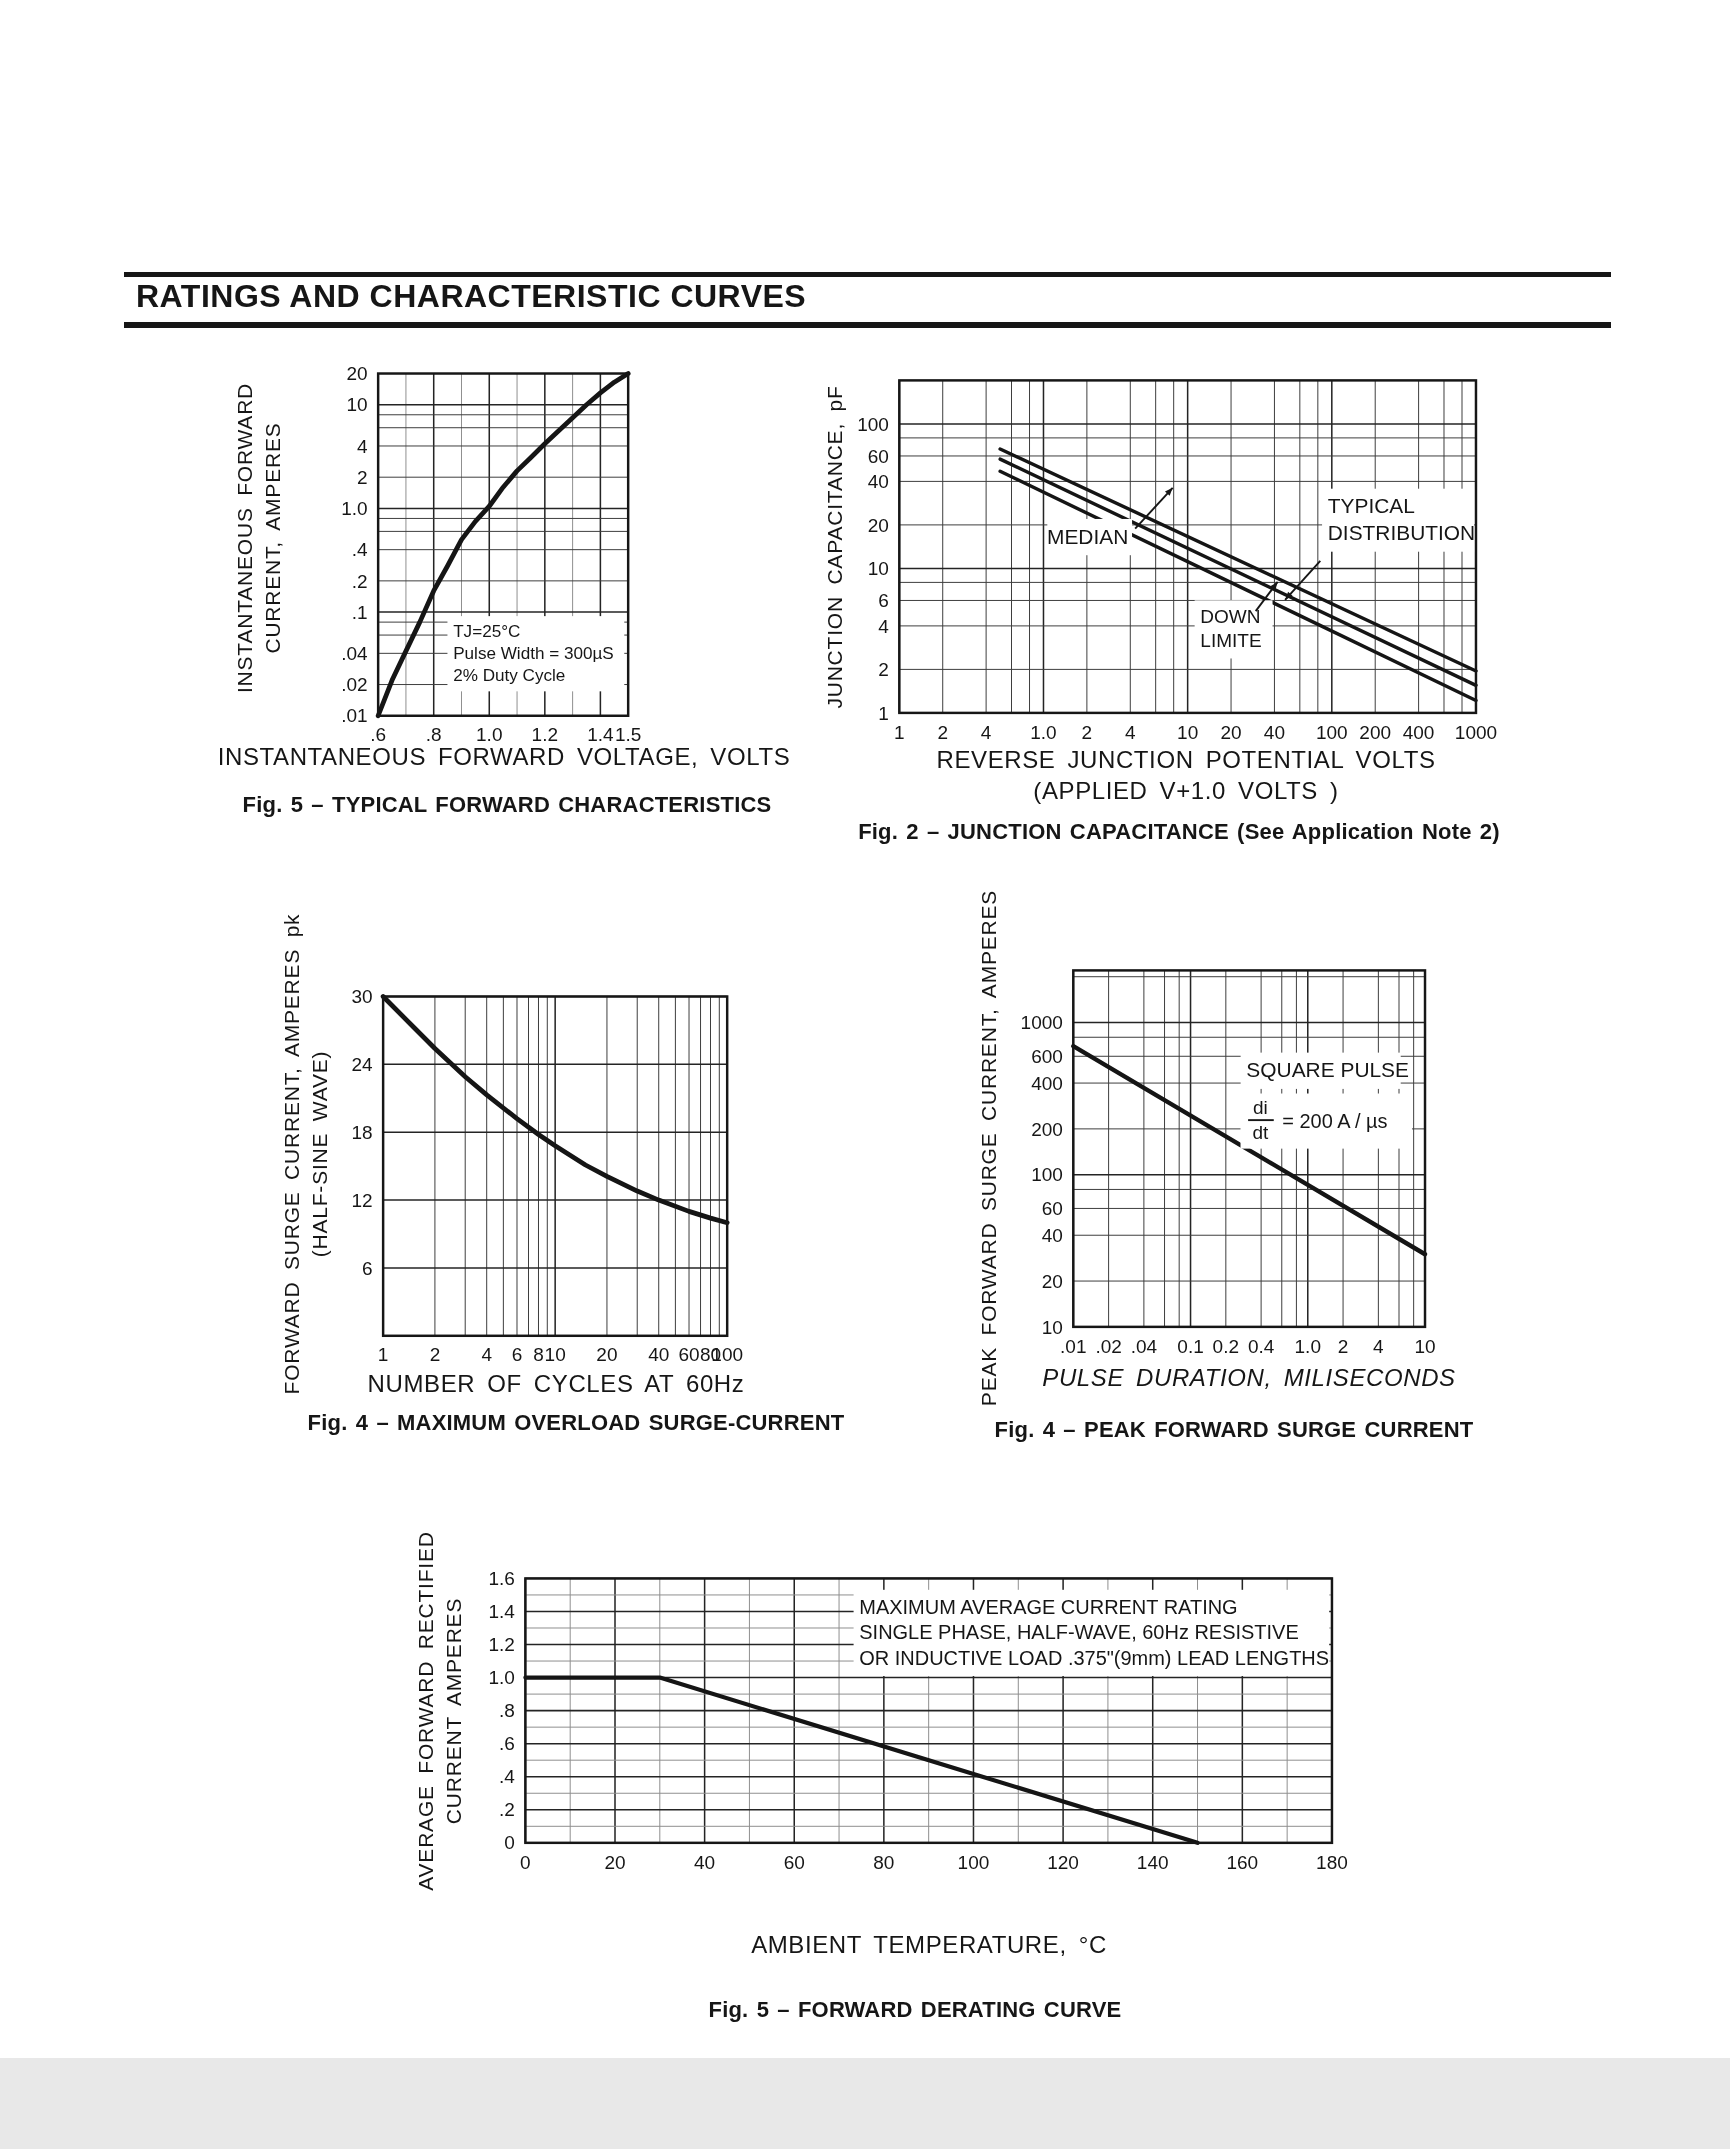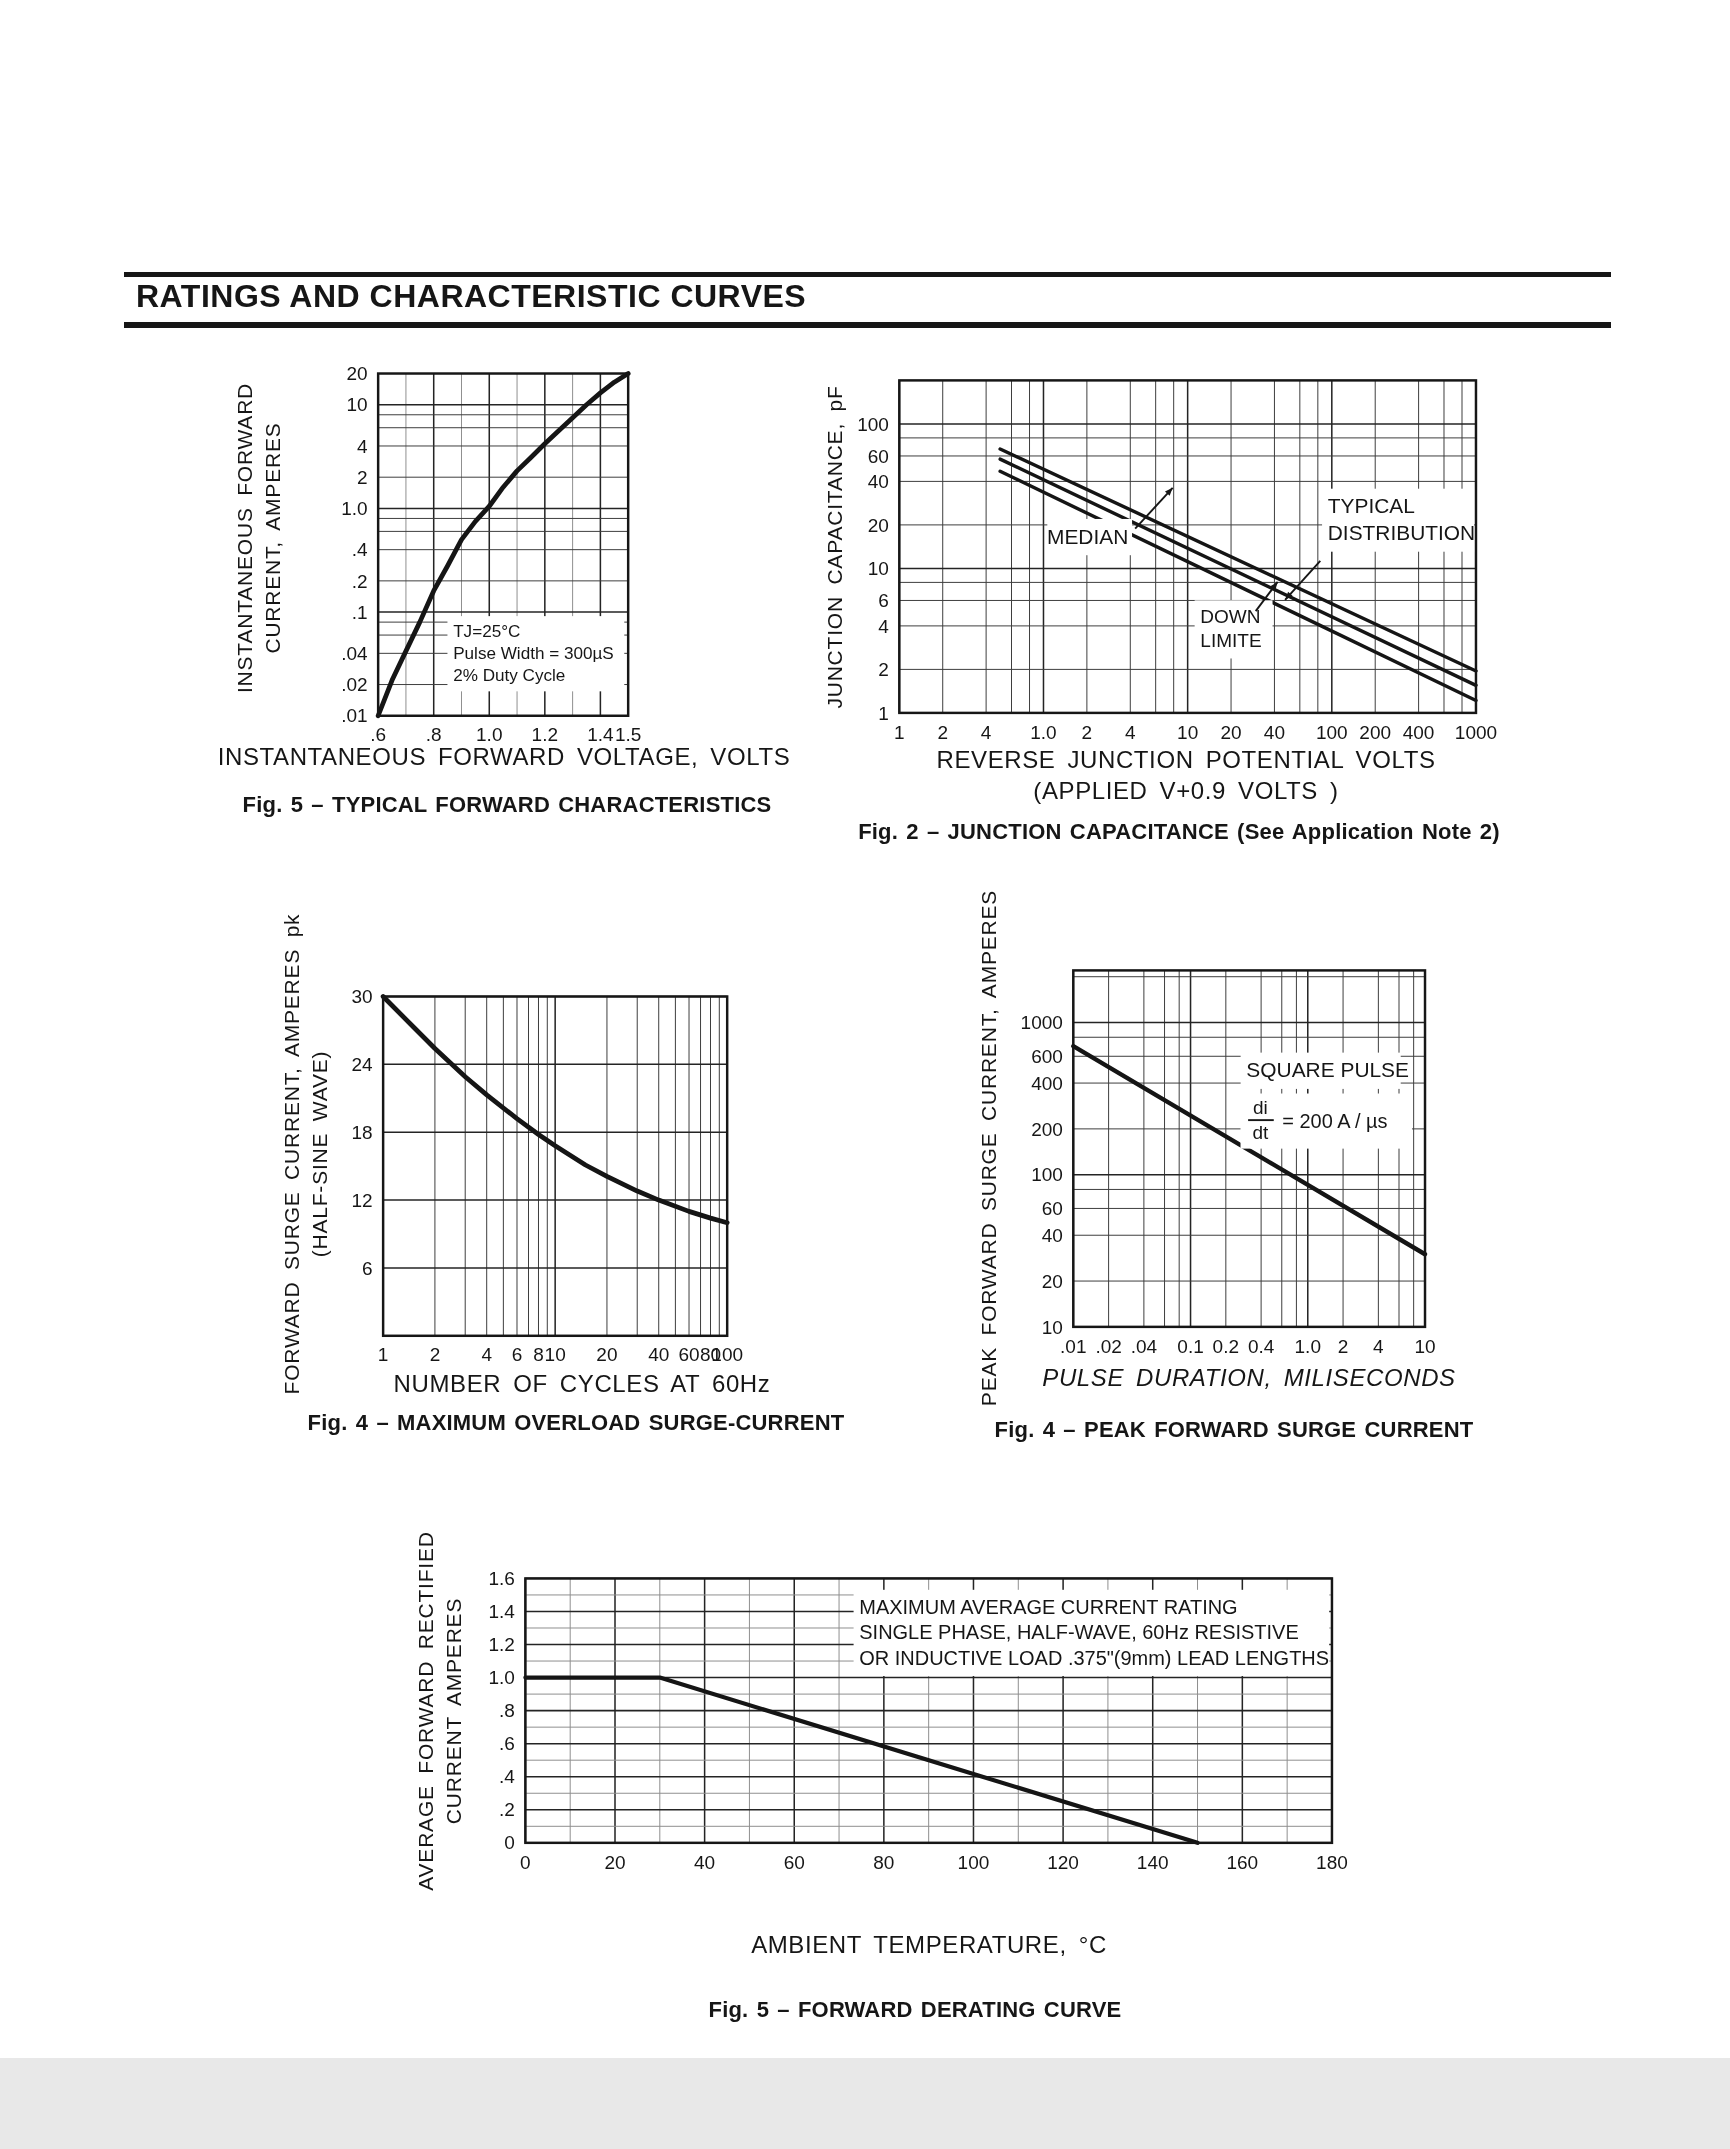--- a/index.html
+++ b/index.html
@@ -17,21 +17,21 @@
         font-size:24px;line-height:1.3;letter-spacing:0.6px;word-spacing:4.8px;}
   .cap{position:absolute;transform:translateX(-50%);font-size:22px;font-weight:700;
        letter-spacing:0.2px;word-spacing:1.9px;white-space:nowrap;}
   #ylab-fig1{left:259px;top:538px;}
   #ylab-fig2{left:835px;top:547px;}
   #ylab-fig3{left:306px;top:1154px;}
   #ylab-fig4{left:989px;top:1148px;}
   #ylab-fig5{left:440px;top:1711px;}
   #xlab-fig1{left:504px;top:741px;}
   #xlab-fig2{left:1186px;top:744px;}
-  #xlab-fig3{left:556px;top:1368px;margin-left:26px;}
+  #xlab-fig3{left:556px;top:1368px;}
   #xlab-fig4{left:1249px;top:1362px;font-style:italic;}
   #xlab-fig5{left:929px;top:1929px;}
   #cap-fig1{left:507px;top:792px;}
   #cap-fig2{left:1179px;top:819px;}
   #cap-fig3{left:576px;top:1410px;}
   #cap-fig4{left:1234px;top:1417px;}
   #cap-fig5{left:915px;top:1997px;}
   #page-num{position:absolute;left:854px;top:2057px;width:38px;text-align:center;font-size:24px;}
 </style>
 </head>
@@ -170,21 +170,21 @@
       <text x="67" y="98.53288796450909" font-size="20" text-anchor="end">60</text>
       <text x="67" y="125.31738915989828" font-size="20" text-anchor="end">40</text>
       <text x="67" y="171.10579638663276" font-size="20" text-anchor="end">20</text>
       <text x="67" y="216.89420361336724" font-size="20" text-anchor="end">10</text>
       <text x="67" y="250.63868435114182" font-size="20" text-anchor="end">6</text>
       <text x="67" y="277.42318554653104" font-size="20" text-anchor="end">4</text>
       <text x="67" y="323.2115927732655" font-size="20" text-anchor="end">2</text>
       <text x="67" y="369" font-size="20" text-anchor="end">1</text>
     </svg>
   <div id="xlab-fig2" class="xlab">REVERSE JUNCTION POTENTIAL VOLTS
-(APPLIED V+0.9 VOLTS )</div>
+(APPLIED V+1.0 VOLTS )</div>
   <div id="cap-fig2" class="cap">Fig. 2 – JUNCTION CAPACITANCE (See Application Note 2)</div>
 
   <div id="ylab-fig3" class="ylab">FORWARD SURGE CURRENT, AMPERES pk
 (HALF-SINE WAVE)</div>
   <svg id="chart-fig3" class="chart" width="460" height="406" style="left: 309px; top: 985px;" viewBox="0 0 484 427">
       <line x1="78" y1="12" x2="78" y2="369" stroke="#242424" stroke-width="1.6"></line>
       <line x1="132.4864292151806" y1="12" x2="132.4864292151806" y2="369" stroke="#3d3d3d" stroke-width="1.05"></line>
       <line x1="164.3589471042589" y1="12" x2="164.3589471042589" y2="369" stroke="#3d3d3d" stroke-width="1.05"></line>
       <line x1="186.9728584303612" y1="12" x2="186.9728584303612" y2="369" stroke="#3d3d3d" stroke-width="1.05"></line>
       <line x1="204.51357078481942" y1="12" x2="204.51357078481942" y2="369" stroke="#3d3d3d" stroke-width="1.05"></line>

